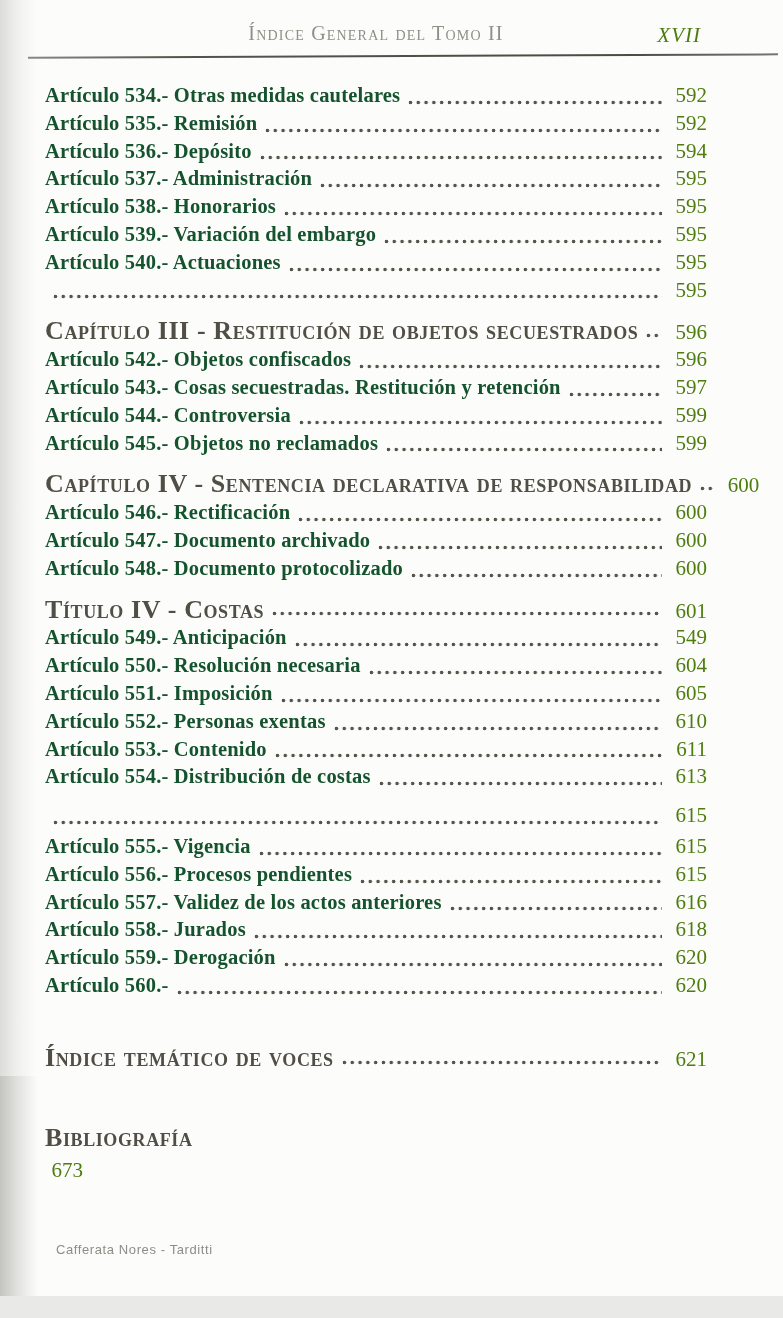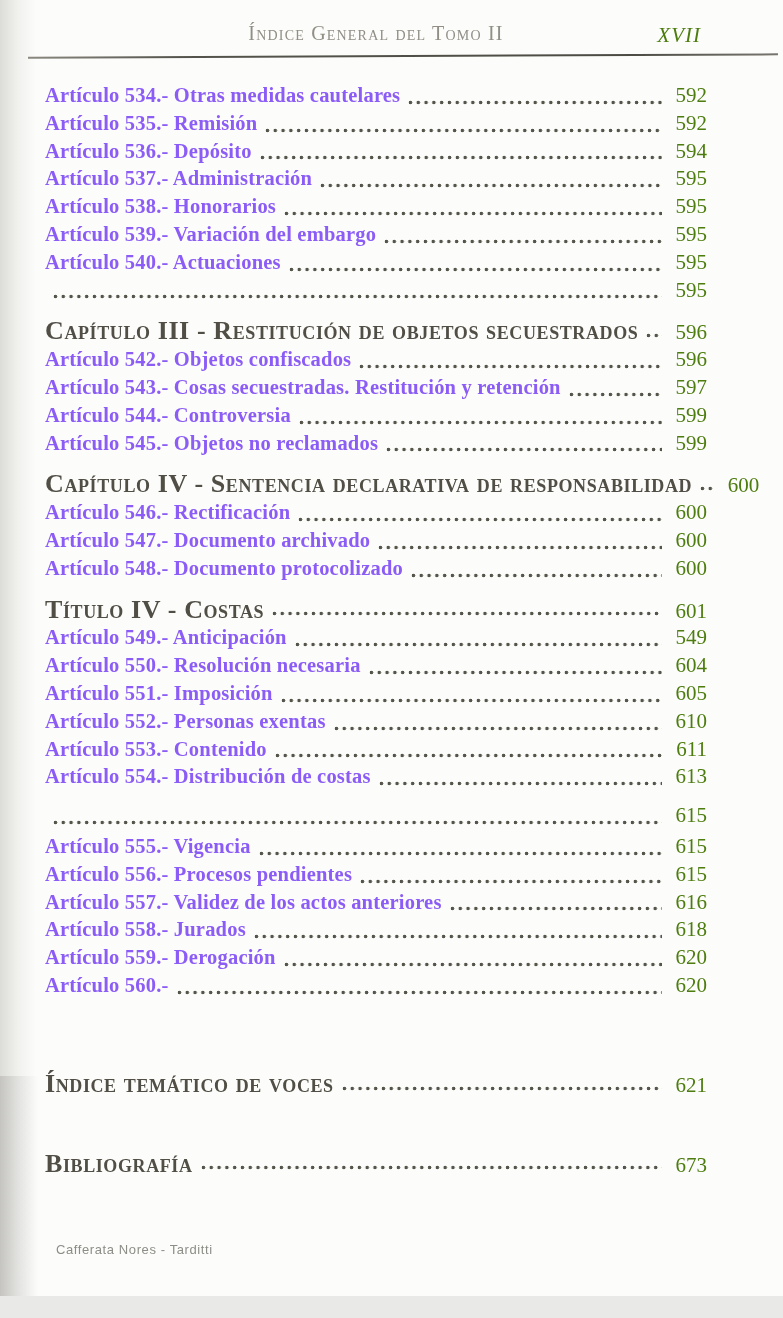--- a/index.html
+++ b/index.html
@@ -84,35 +84,35 @@
   .row {
     display: flex;
     align-items: baseline;
     height: 27.8px;
     white-space: nowrap;
   }
   .row .label {
     font-weight: 700;
     font-size: 20.5px;
     letter-spacing: 0.2px;
-    color: #8b5cf6;
+    color: #14532d;
     flex: 0 0 auto;
   }
   .row.section {
     margin-top: 11px;
     margin-bottom: 3px;
   }
   .row.section .label {
     font-variant: small-caps;
     font-size: 26px;
     letter-spacing: 0.6px;
     color: #504e45;
   }
-  .row.gap-index { margin-top: 68px; }
-  .row.gap-biblio { margin-top: 52px; }
+  .row.gap-index { margin-top: 42px; }
+  .row.gap-biblio { margin-top: 52px; flex-direction: column; }
 
   .leader {
     flex: 1 1 auto;
     align-self: flex-end;
     height: 7px;
     margin: 0 7px 5px 8px;
     min-width: 14px;
     background-image: radial-gradient(circle at 2.5px 3.5px, #56554b 1.55px, rgba(0,0,0,0) 2.1px);
     background-size: 7.8px 7px;
     background-repeat: repeat-x;

